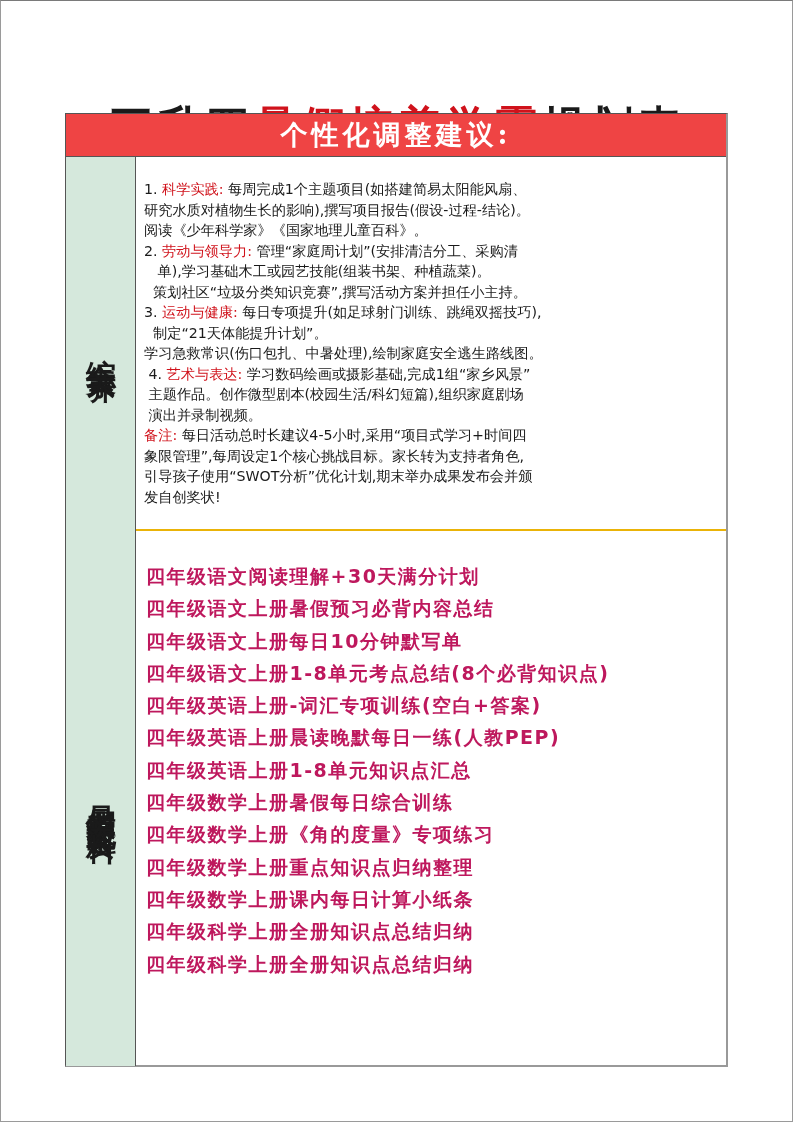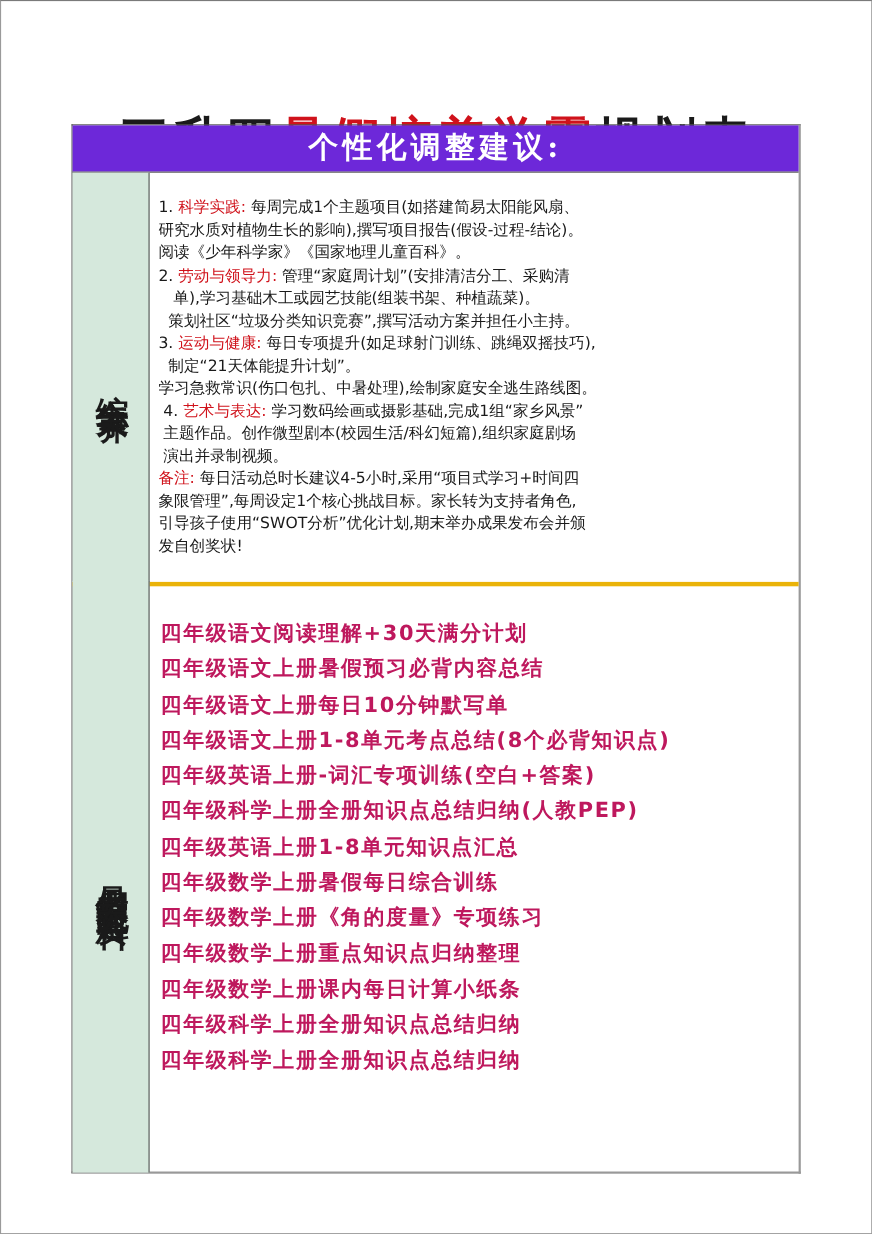--- a/index.html
+++ b/index.html
@@ -16,26 +16,26 @@
     font-family: "DejaVu Serif", serif; font-weight: bold; font-size: 45px; letter-spacing: 3px;
     color: #1a1a1a; line-height: 50px; margin-top: 45px;
   }
   .title .red { color: #d0121b; }
   .table {
     position: absolute; left: 65px; top: 113px; width: 663px; height: 954px;
     border: 1px solid #555; border-right: 2px solid #999; border-bottom: 2px solid #999;
     box-sizing: border-box;
   }
   .header-bar {
-    position: absolute; left: 0; top: 0; width: 100%; height: 42px; background: #6d28d9;
+    position: absolute; left: 0; top: 0; width: 100%; height: 42px; background: #ef4444;
     color: #fff; text-align: center; font-size: 27px; font-weight: bold; line-height: 42px;
     font-family: "DejaVu Serif", serif; letter-spacing: 4px;
   }
   .row { position: absolute; left: 0; width: 100%; }
-  .row1 { top: 42px; height: 372px; border-top: 1px solid #555; border-bottom: 4px solid #eab308; }
+  .row1 { top: 42px; height: 372px; border-top: 1px solid #555; border-bottom: 2px solid #eab308; }
   .row2 { top: 414px; height: 538px; }
   .label-cell {
     position: absolute; left: 0; top: 0; width: 70px; height: 100%; background: #d5e8dc;
     border-right: 1px solid #555; box-sizing: border-box;
     display: flex; align-items: center; justify-content: center;
   }
   .vlabel {
     writing-mode: vertical-rl; text-orientation: upright; font-family: "DejaVu Serif", serif;
     font-size: 30px; font-weight: bold; color: #1a1a1a; letter-spacing: 4px;
   }
@@ -71,21 +71,21 @@
   <div class="row row2">
     <div class="label-cell">
       <span class="vlabel">暑假学习配套资料</span>
     </div>
     <div class="content2" id="resources">
         <span class="res">四年级语文阅读理解+30天满分计划</span>
         <span class="res">四年级语文上册暑假预习必背内容总结</span>
         <span class="res">四年级语文上册每日10分钟默写单</span>
         <span class="res">四年级语文上册1-8单元考点总结(8个必背知识点)</span>
         <span class="res">四年级英语上册-词汇专项训练(空白+答案)</span>
-        <span class="res">四年级科学上册全册知识点总结归纳(人教PEP)</span>
+        <span class="res">四年级英语上册晨读晚默每日一练(人教PEP)</span>
         <span class="res">四年级英语上册1-8单元知识点汇总</span>
         <span class="res">四年级数学上册暑假每日综合训练</span>
         <span class="res">四年级数学上册《角的度量》专项练习</span>
         <span class="res">四年级数学上册重点知识点归纳整理</span>
         <span class="res">四年级数学上册课内每日计算小纸条</span>
         <span class="res">四年级科学上册全册知识点总结归纳</span>
         <span class="res">四年级科学上册全册知识点总结归纳</span>
       </div>
   </div>
 </div>

